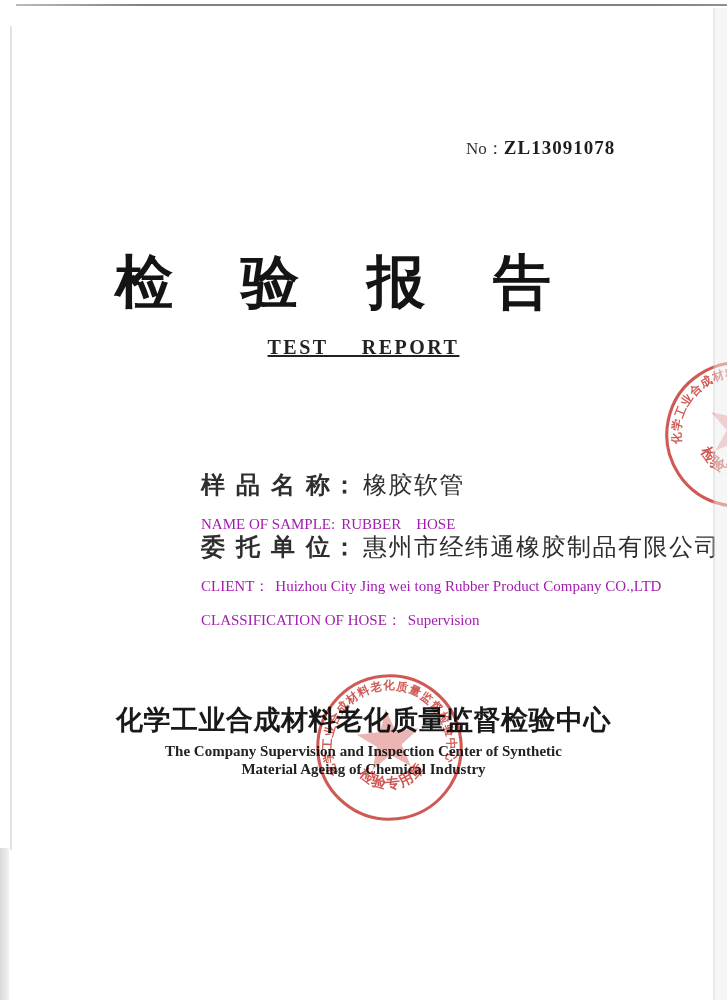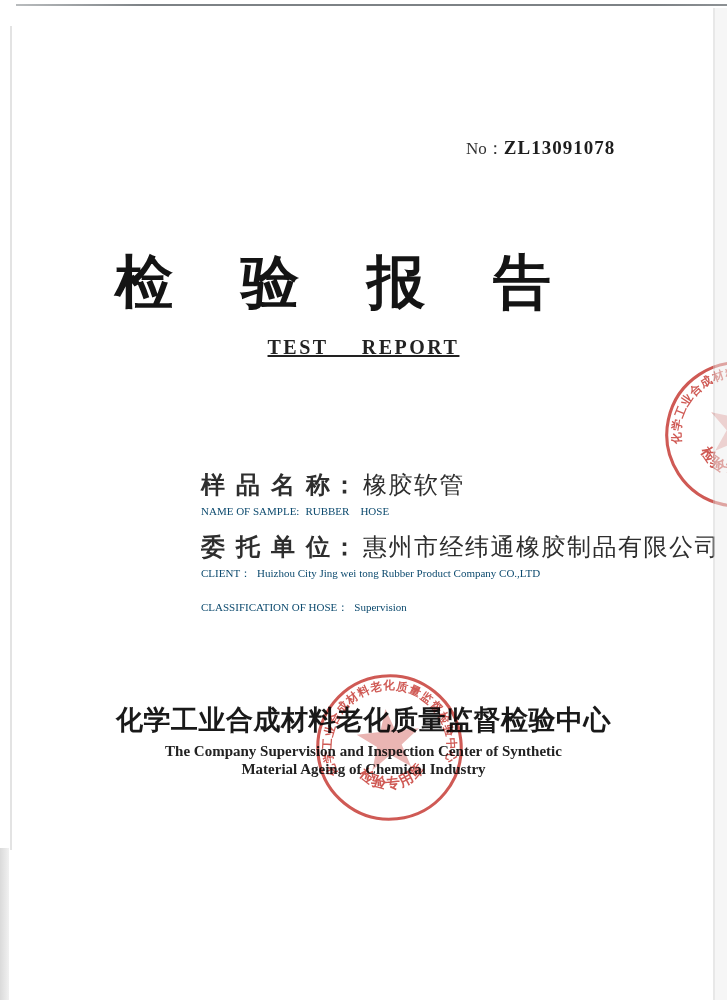--- a/index.html
+++ b/index.html
@@ -35,21 +35,21 @@
   .title-en { position: absolute; top: 336px; left: 0; width: 727px; text-align: center;
     font-size: 20px; font-weight: bold; letter-spacing: 2.5px; word-spacing: 26px; color: #222; text-decoration: underline; }
 
   
   .fields { position: absolute; left: 201px; top: 0; width: 470px; }
   .field-group { position: absolute; left: 0; }
   .fg-1 { top: 472px; } .fg-2 { top: 534px; } .fg-3 { top: 594px; }
   .cn-line { white-space: pre; font-size: 24px; color: #2e2e2e; line-height: 26px; }
   .cn-label { letter-spacing: 2.5px; font-weight: 600; }
   .cn-value { letter-spacing: 1.5px; margin-left: 4px; }
-  .en-line { white-space: pre; font-size: 11px; color: #0c4a6e; margin-top: 4px; line-height: 18px; }
+  .en-line { white-space: pre; font-size: 15px; color: #a21caf; margin-top: 17px; line-height: 18px; }
   .en-value { margin-left: 6px; }
 
   
   .org-cn { position: absolute; top: 702px; left: 0; width: 727px; text-align: center;
     font-size: 27px; font-weight: bold; letter-spacing: .5px; color: #191919; white-space: nowrap; z-index: 2; }
   .org-en1 { position: absolute; top: 743px; left: 0; width: 727px; text-align: center;
     font-size: 15px; font-weight: bold; color: #222; z-index: 2; }
   .org-en2 { position: absolute; top: 761px; left: 0; width: 727px; text-align: center;
     font-size: 15px; font-weight: bold; color: #222; z-index: 2; }
 

